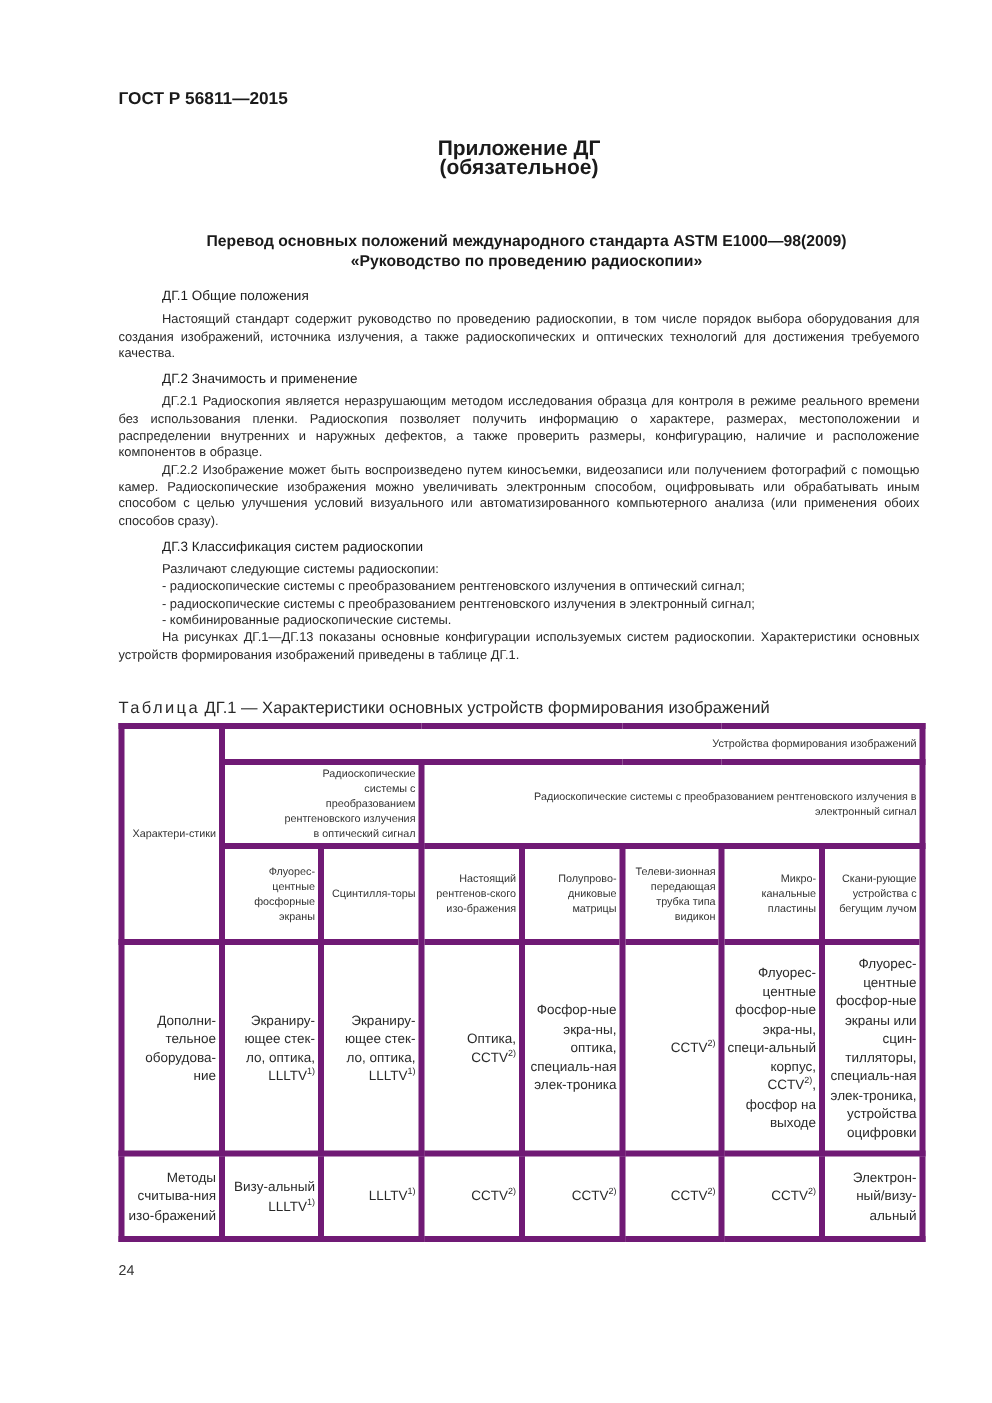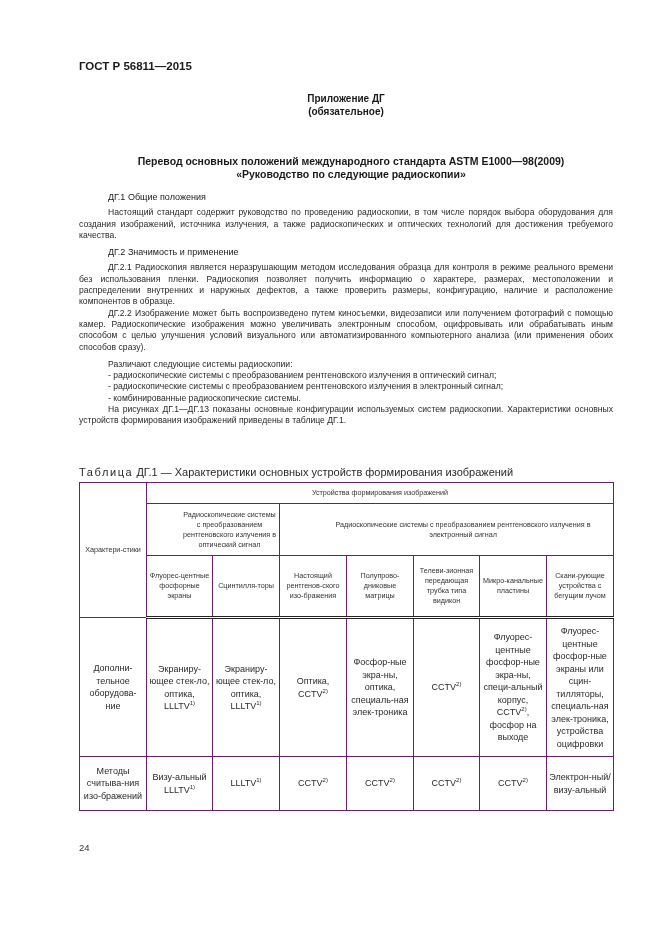--- a/index.html
+++ b/index.html
@@ -6,21 +6,21 @@
     body {
       width: 661px; height: 935px; position: relative; overflow: hidden;
       font-family: "Liberation Sans", sans-serif; color: #222222;
     }
     .page-header {
       position: absolute; left: 79px; top: 60px;
       font-size: 11.5px; font-weight: bold; color: #1a1a1a;
     }
     .annex {
       position: absolute; left: 79px; width: 534px; top: 92px;
-      text-align: center; font-size: 10px; font-weight: bold; line-height: 13px; color: #1a1a1a;
+      text-align: center; font-size: 14px; font-weight: bold; line-height: 13px; color: #1a1a1a;
     }
     .title {
       position: absolute; left: 84px; width: 534px; top: 155px;
       text-align: center; font-size: 10.5px; font-weight: bold; line-height: 13px; color: #1a1a1a;
     }
     .body-text {
       position: absolute; left: 79px; width: 534px; top: 192px;
       font-size: 8.6px; line-height: 11.3px; color: #2a2a2a;
     }
     .sec-heading {
@@ -33,21 +33,21 @@
     .table-caption {
       position: absolute; left: 79px; top: 466px; font-size: 11px; color: #2a2a2a;
     }
     .table-caption .spaced { letter-spacing: 1.6px; }
     table.t {
       position: absolute; left: 79px; top: 482px; width: 534px;
       border-collapse: collapse; table-layout: fixed;
       font-size: 7.2px; color: #333333;
     }
     table.t td {
-      border: 1px solid #701a75; text-align: center; vertical-align: middle;
+      border: 4px solid #701a75; text-align: right; vertical-align: middle;
       padding: 1px 2px; line-height: 10px;
     }
     table.t tr.h1 td { height: 18px; }
     table.t tr.h2 td { height: 49px; padding-left: 35px; }
     table.t tr.h3 td { height: 58px; border-bottom: 3px double #222222; }
     table.t tr.r1 td { height: 135px; font-size: 9px; line-height: 12.5px; color: #2a2a2a; }
     table.t tr.r2 td { height: 51px; font-size: 9px; line-height: 12.5px; color: #2a2a2a; }
     table.t sup { font-size: 6px; vertical-align: super; line-height: 0; }
     .page-number {
       position: absolute; left: 79px; top: 842px; font-size: 9.5px; color: #333333;
@@ -58,31 +58,32 @@
 
 <div class="page-header">ГОСТ Р 56811—2015</div>
 
 <div class="annex">
   <div>Приложение ДГ</div>
   <div>(обязательное)</div>
 </div>
 
 <div class="title">
   <div>Перевод основных положений международного стандарта ASTM E1000—98(2009)</div>
-  <div>«Руководство по следующие радиоскопии»</div>
+  <div>«Руководство по проведению радиоскопии»</div>
 </div>
 
 <div class="body-text">
   <div class="sec-heading">ДГ.1 Общие положения</div>
   <p class="para">Настоящий стандарт содержит руководство по проведению радиоскопии, в том числе порядок выбора оборудования для создания изображений, источника излучения, а также радиоскопических и оптических технологий для достижения требуемого качества.</p>
   <div class="gap"></div>
   <div class="sec-heading">ДГ.2 Значимость и применение</div>
   <p class="para">ДГ.2.1 Радиоскопия является неразрушающим методом исследования образца для контроля в режиме реального времени без использования пленки. Радиоскопия позволяет получить информацию о характере, размерах, местоположении и распределении внутренних и наружных дефектов, а также проверить размеры, конфигурацию, наличие и расположение компонентов в образце.</p>
   <p class="para">ДГ.2.2 Изображение может быть воспроизведено путем киносъемки, видеозаписи или получением фотографий с помощью камер. Радиоскопические изображения можно увеличивать электронным способом, оцифровывать или обрабатывать иным способом с целью улучшения условий визуального или автоматизированного компьютерного анализа (или применения обоих способов сразу).</p>
   <div class="gap"></div>
+  <div class="sec-heading">ДГ.3 Классификация систем радиоскопии</div>
   <div class="list-lead">Различают следующие системы радиоскопии:</div>
   <div class="list-item">-  радиоскопические системы с преобразованием рентгеновского излучения в оптический сигнал;</div>
   <div class="list-item">-  радиоскопические системы с преобразованием рентгеновского излучения в электронный сигнал;</div>
   <div class="list-item">-  комбинированные радиоскопические системы.</div>
   <p class="para">На рисунках ДГ.1—ДГ.13 показаны основные конфигурации используемых систем радиоскопии. Характеристики основных устройств формирования изображений приведены в таблице ДГ.1.</p>
 </div>
 
 <div class="table-caption">
   <span class="spaced">Таблица</span><span> ДГ.1 — Характеристики основных устройств формирования изображений</span>
 </div>

